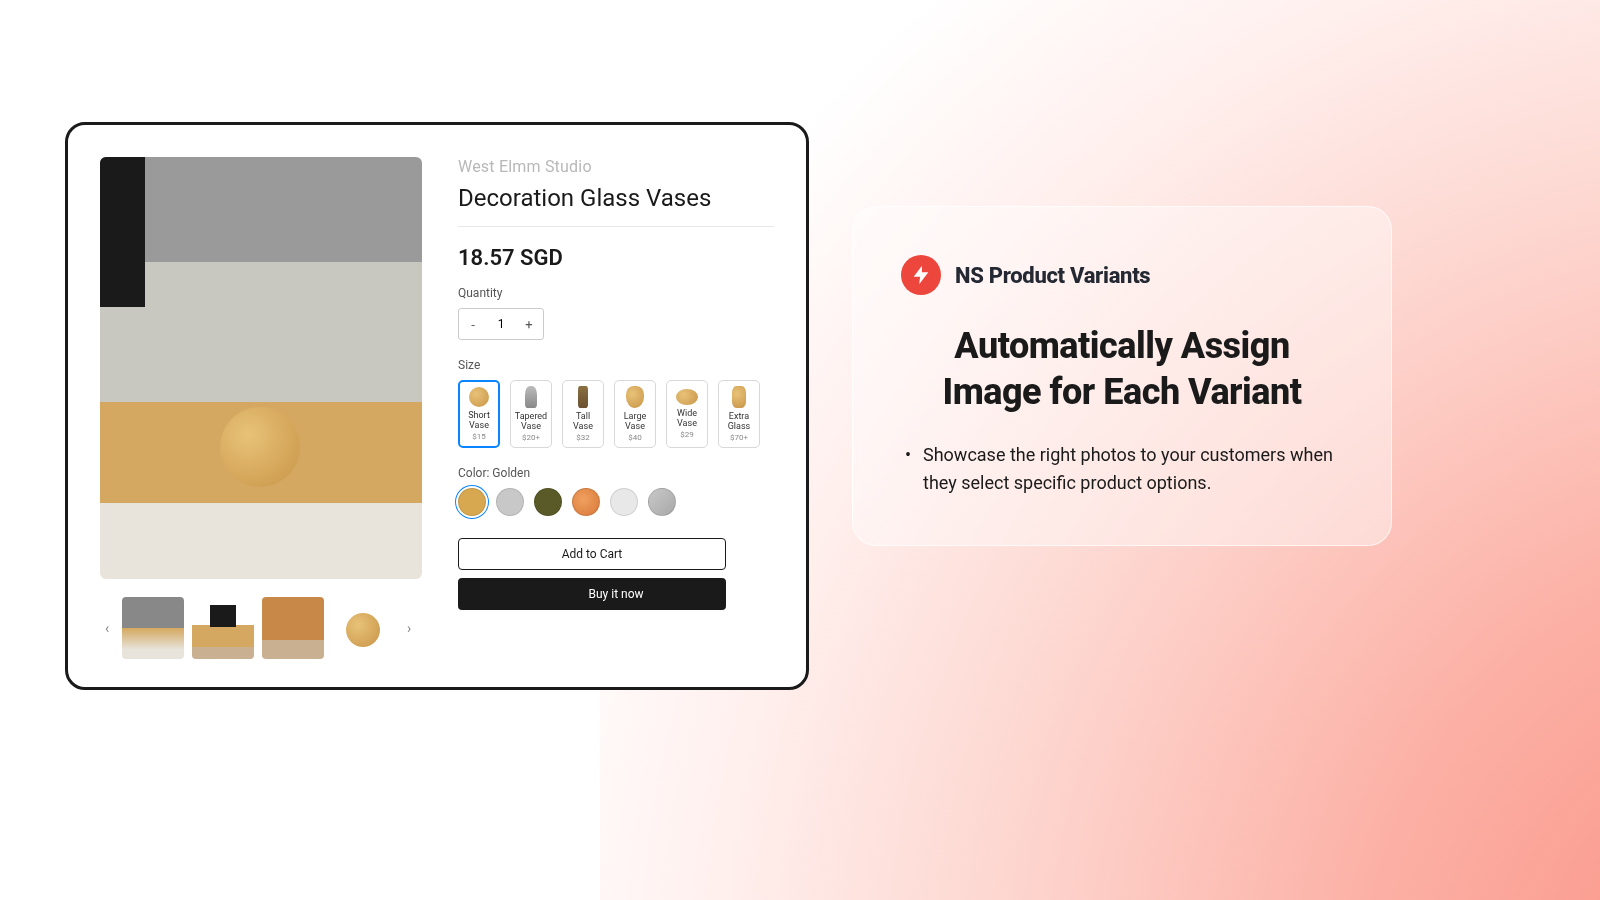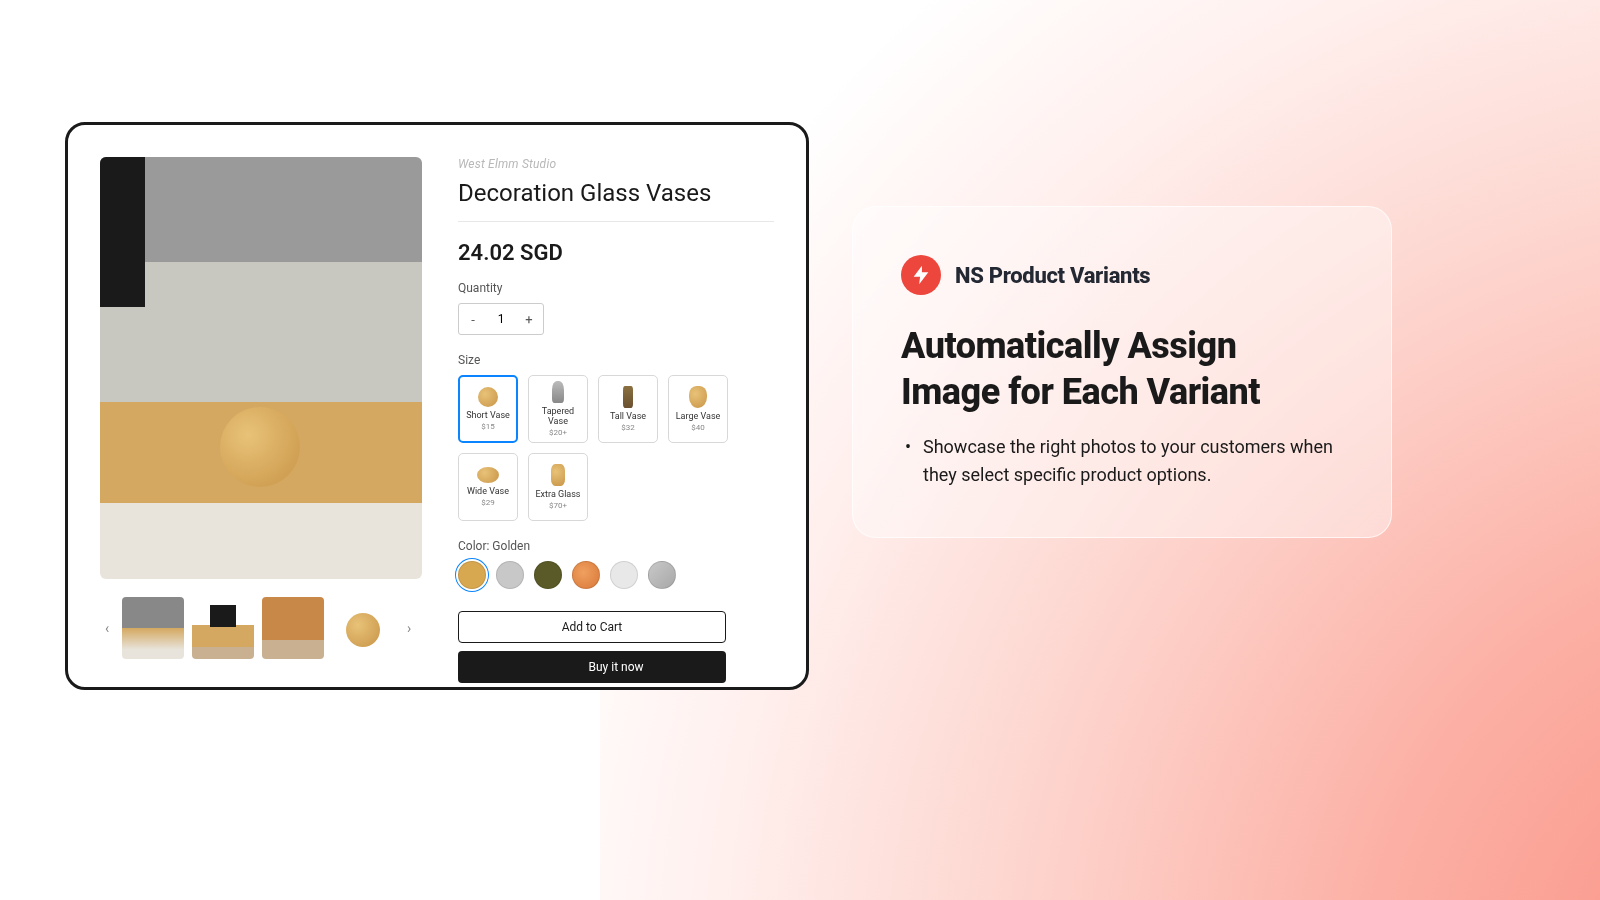--- a/index.html
+++ b/index.html
@@ -83,25 +83,24 @@
   cursor: pointer;
 }
 .thumb.t1 { background: linear-gradient(to bottom, #888 0%, #888 50%, #d4a860 50%, #e8e4dc 85%); }
 .thumb.t2 { background: linear-gradient(to bottom, #fff 0%, #fff 45%, #d4a860 45%, #d4a860 80%, #c8b090 80%); position: relative; }
 .thumb.t2::after { content:''; position:absolute; left:18px; top:8px; width:26px; height:22px; background:#1a1a1a; }
 .thumb.t3 { background: linear-gradient(to bottom, #c88848 0%, #c88848 70%, #c8b090 70%); }
 .thumb.t4 { background: #fff; position: relative; }
 .thumb.t4::after { content:''; position:absolute; left:14px; top:16px; width:34px; height:34px; border-radius:50%; background: radial-gradient(circle at 35% 35%, #e8c278, #c89548); }
 .right-col { flex: 1; }
 .brand {
-  font-size: 12px;
+  font-size: 16px;
   color: #b8b8b8;
   letter-spacing: 0.2px;
   margin-bottom: 8px;
-  font-style: italic;
 }
 .title {
   font-size: 24px;
   font-weight: 400;
   color: #1a1a1a;
   margin-bottom: 14px;
 }
 .divider { border-top: 1px solid #e8e8e8; margin-bottom: 18px; }
 .price {
   font-size: 22px;
@@ -137,21 +136,21 @@
   justify-content: center;
   font-size: 12px;
 }
 .size-grid {
   display: flex;
   flex-wrap: wrap;
   gap: 10px;
   margin-bottom: 18px;
 }
 .size-option {
-  width: 60px;
+  width: 42px;
   height: 68px;
   border: 1px solid #d8d8d8;
   border-radius: 5px;
   display: flex;
   flex-direction: column;
   align-items: center;
   justify-content: center;
   cursor: pointer;
   padding: 4px 2px;
 }
@@ -228,21 +227,22 @@
   font-weight: 800;
   color: #232833;
   letter-spacing: -0.3px;
 }
 .feature-title {
   font-size: 36px;
   font-weight: 800;
   color: #1a1a1a;
   line-height: 1.28;
   letter-spacing: -0.5px;
-  margin-bottom: 18px;
+  margin-bottom: 26px;
+  text-align: center;
 }
 .feature-list {
   list-style: none;
 }
 .feature-list li {
   font-size: 18px;
   color: #1a1a1a;
   line-height: 1.55;
   padding-left: 22px;
   position: relative;
@@ -268,21 +268,21 @@
       <div class="thumb t2"></div>
       <div class="thumb t3"></div>
       <div class="thumb t4"></div>
       <div class="thumb-arrow">›</div>
     </div>
   </div>
   <div class="right-col">
     <div class="brand">West Elmm Studio</div>
     <div class="title">Decoration Glass Vases</div>
     <div class="divider"></div>
-    <div class="price">24.02 SGD</div>
+    <div class="price">18.57 SGD</div>
     <div class="field-label">Quantity</div>
     <div class="qty-box">
       <div class="qty-btn">-</div>
       <div class="qty-val">1</div>
       <div class="qty-btn">+</div>
     </div>
     <div class="field-label">Size</div>
     <div class="size-grid">
       <div class="size-option selected">
         <div class="size-img"></div>

